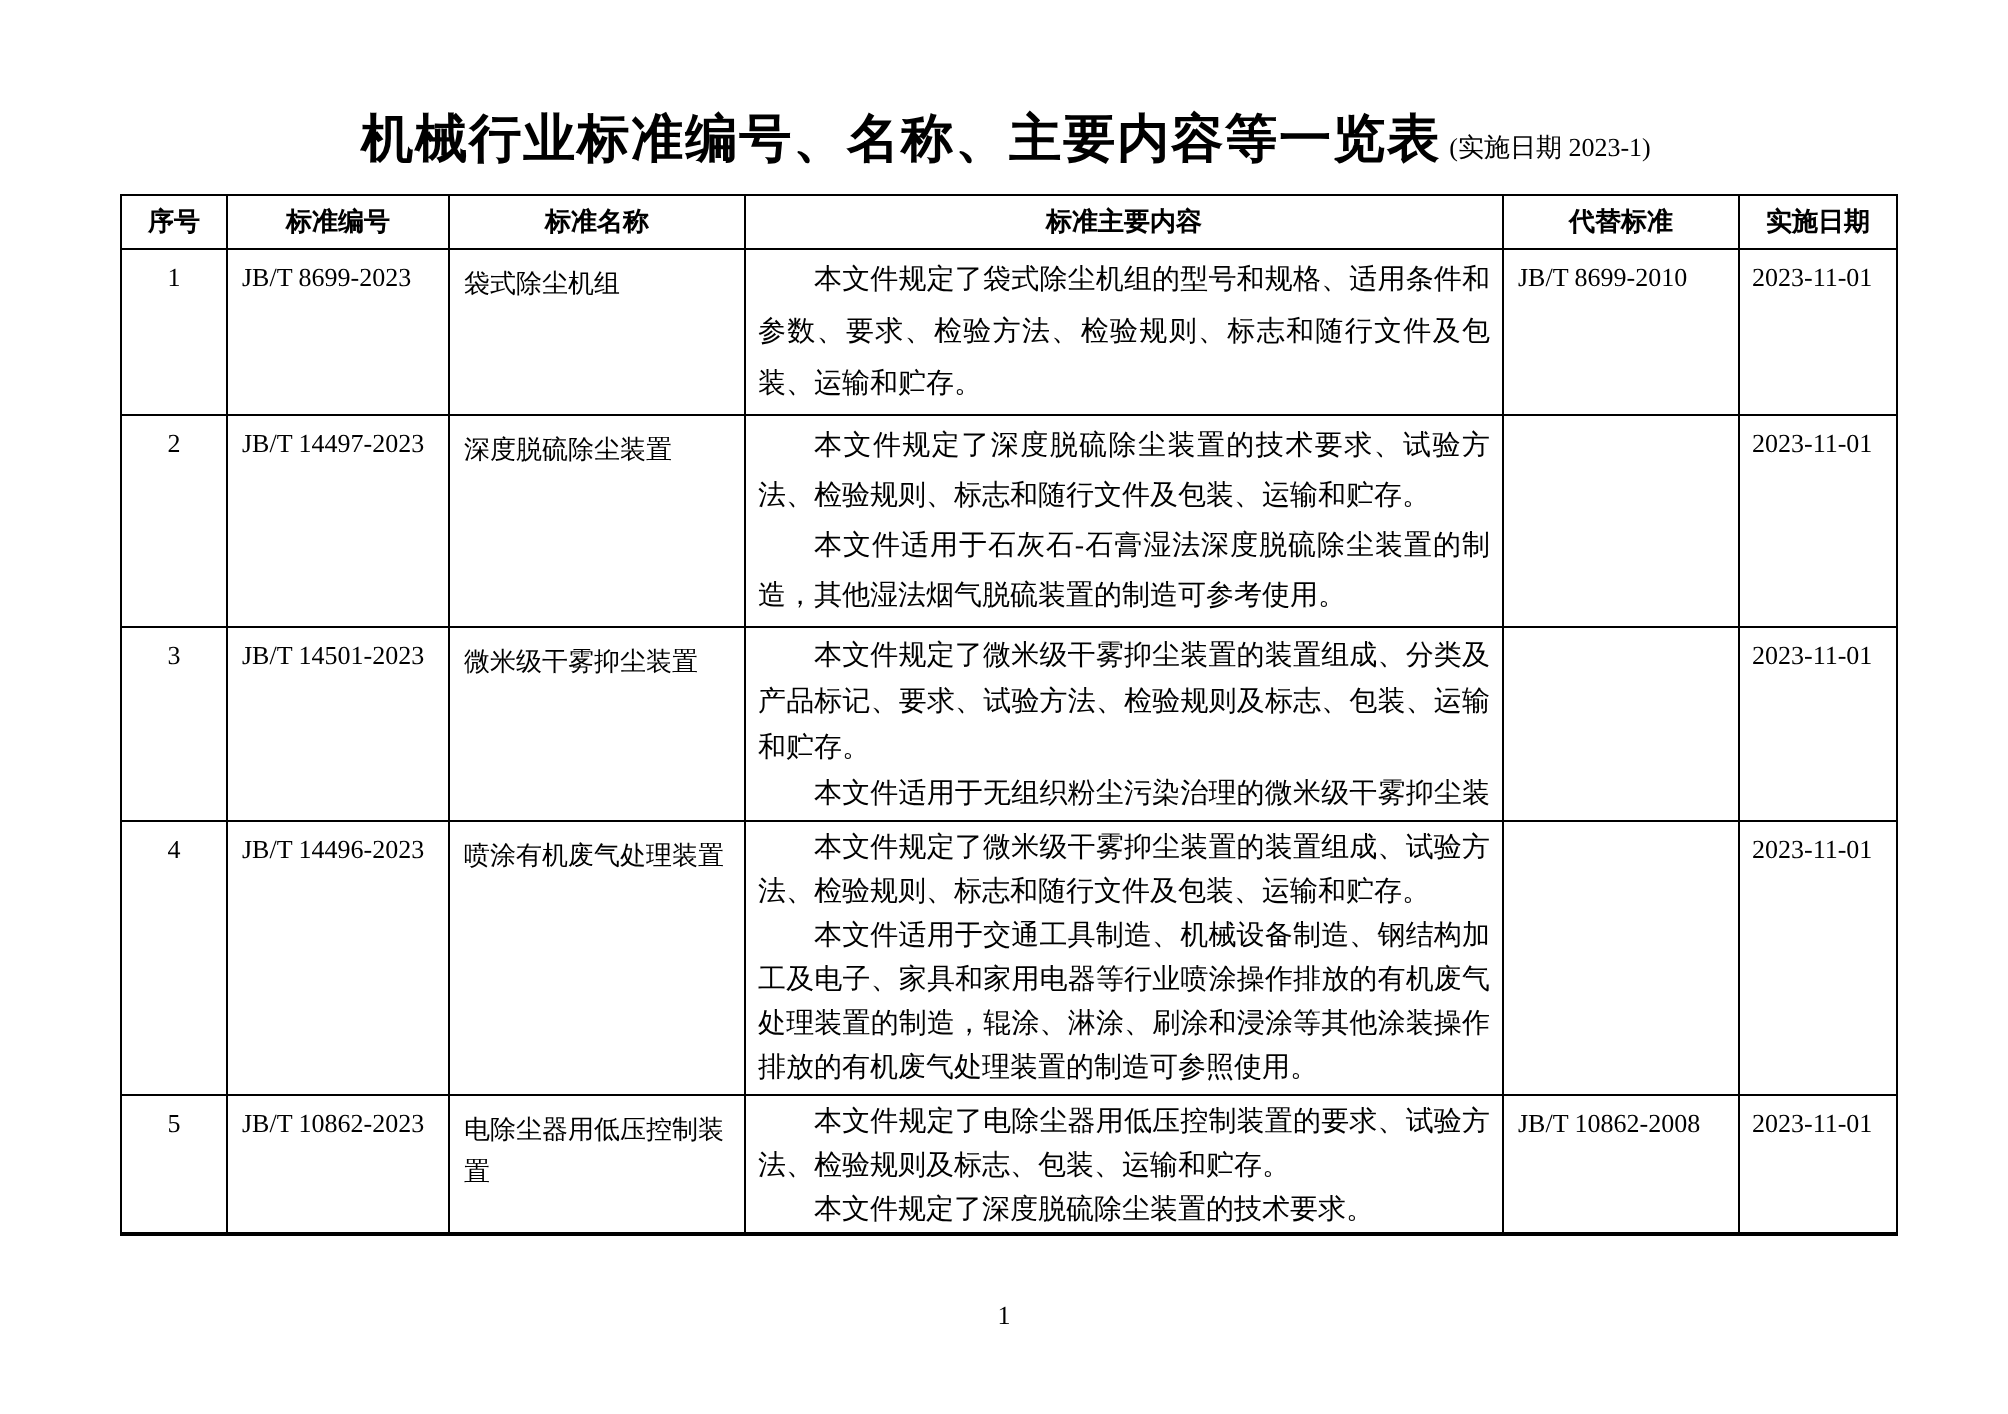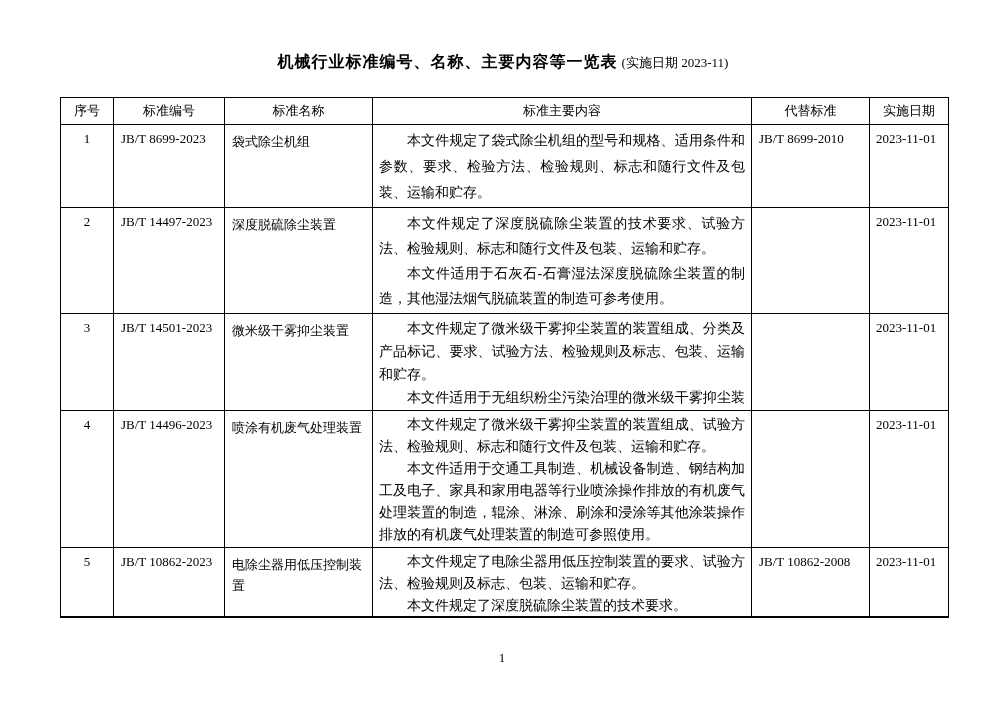--- a/index.html
+++ b/index.html
@@ -13,21 +13,21 @@
   .page { position: absolute; inset: 0; }
 
   
   .title-wrap {
     position: absolute;
     top: 52px; left: 58px; width: 890px;
     text-align: center;
     white-space: nowrap;
   }
   .title-main {
-    font-size: 16px;
+    font-size: 26px;
     font-weight: bold;
     letter-spacing: 1px;
   }
   .title-suffix {
     font-size: 13px;
     font-weight: normal;
     margin-left: 4px;
   }
 
   
@@ -40,21 +40,21 @@
     border: 1px solid #000;
     border-bottom: 2px solid #000;
   }
   .std-table th, .std-table td {
     border: 1px solid #000;
     vertical-align: top;
     overflow: hidden;
     font-size: 13px;
   }
   .std-table thead th {
-    font-weight: normal;
+    font-weight: bold;
     text-align: center;
     vertical-align: middle;
     height: 27px;
     padding: 2px 2px;
     margin-top: 36px;
   }
   tr.section-row td {
     height: 23px;
     padding: 2px 6px;
     vertical-align: middle;
@@ -88,21 +88,21 @@
     text-align: center;
     font-size: 13px;
   }
 </style>
 </head>
 <body>
 
 <div class="page">
 
   <div class="title-wrap">
-    <span class="title-main">机械行业标准编号、名称、主要内容等一览表</span><span class="title-suffix">(实施日期 2023-11)</span>
+    <span class="title-main">机械行业标准编号、名称、主要内容等一览表</span><span class="title-suffix">(实施日期 2023-1)</span>
   </div>
 
   <table class="std-table">
     <colgroup>
       <col style="width:53px">
         <col style="width:111px">
         <col style="width:148px">
         <col style="width:379px">
         <col style="width:118px">
         <col style="width:79px">

